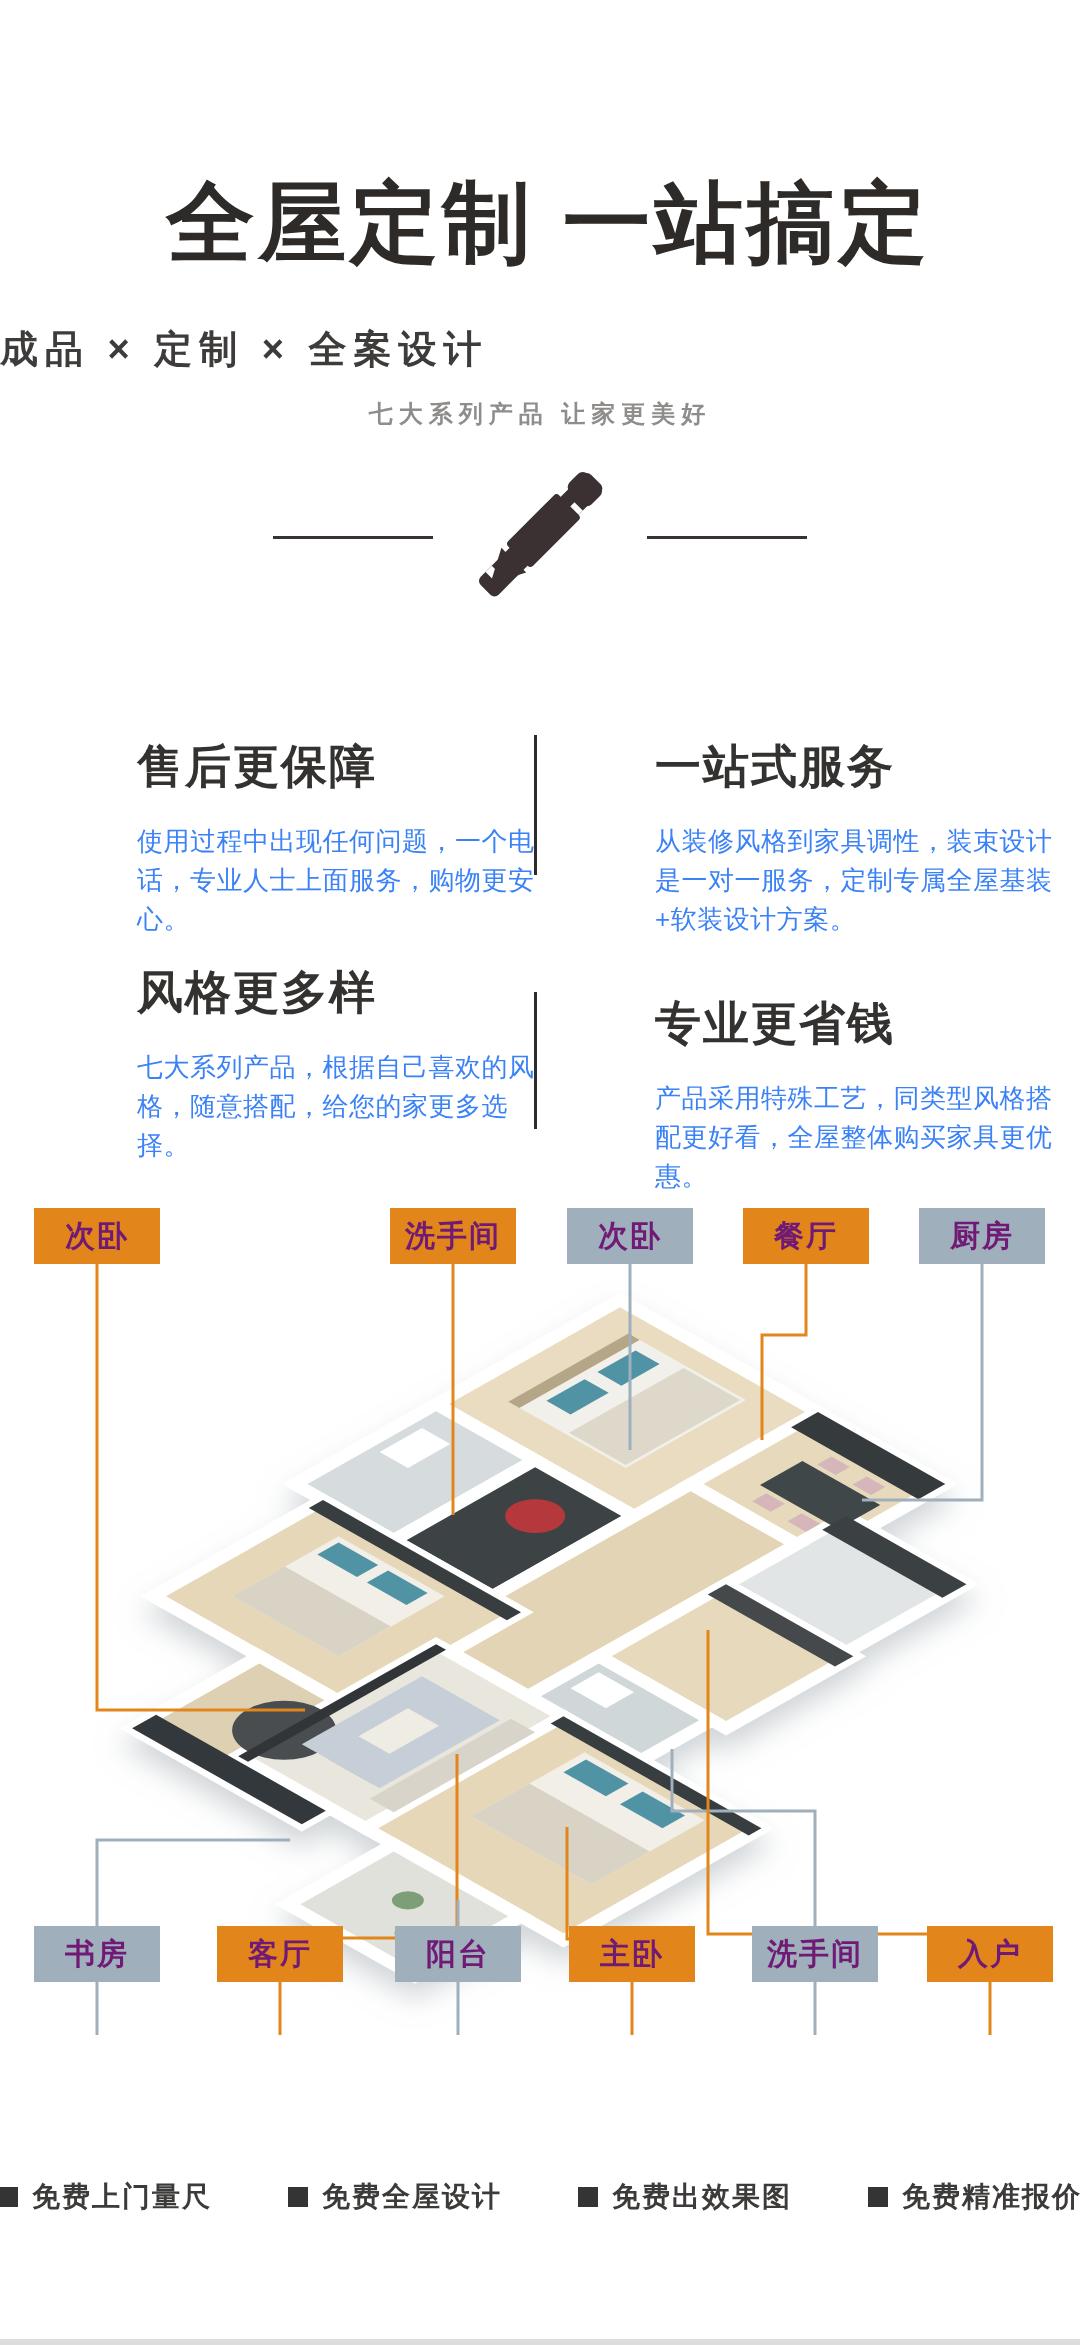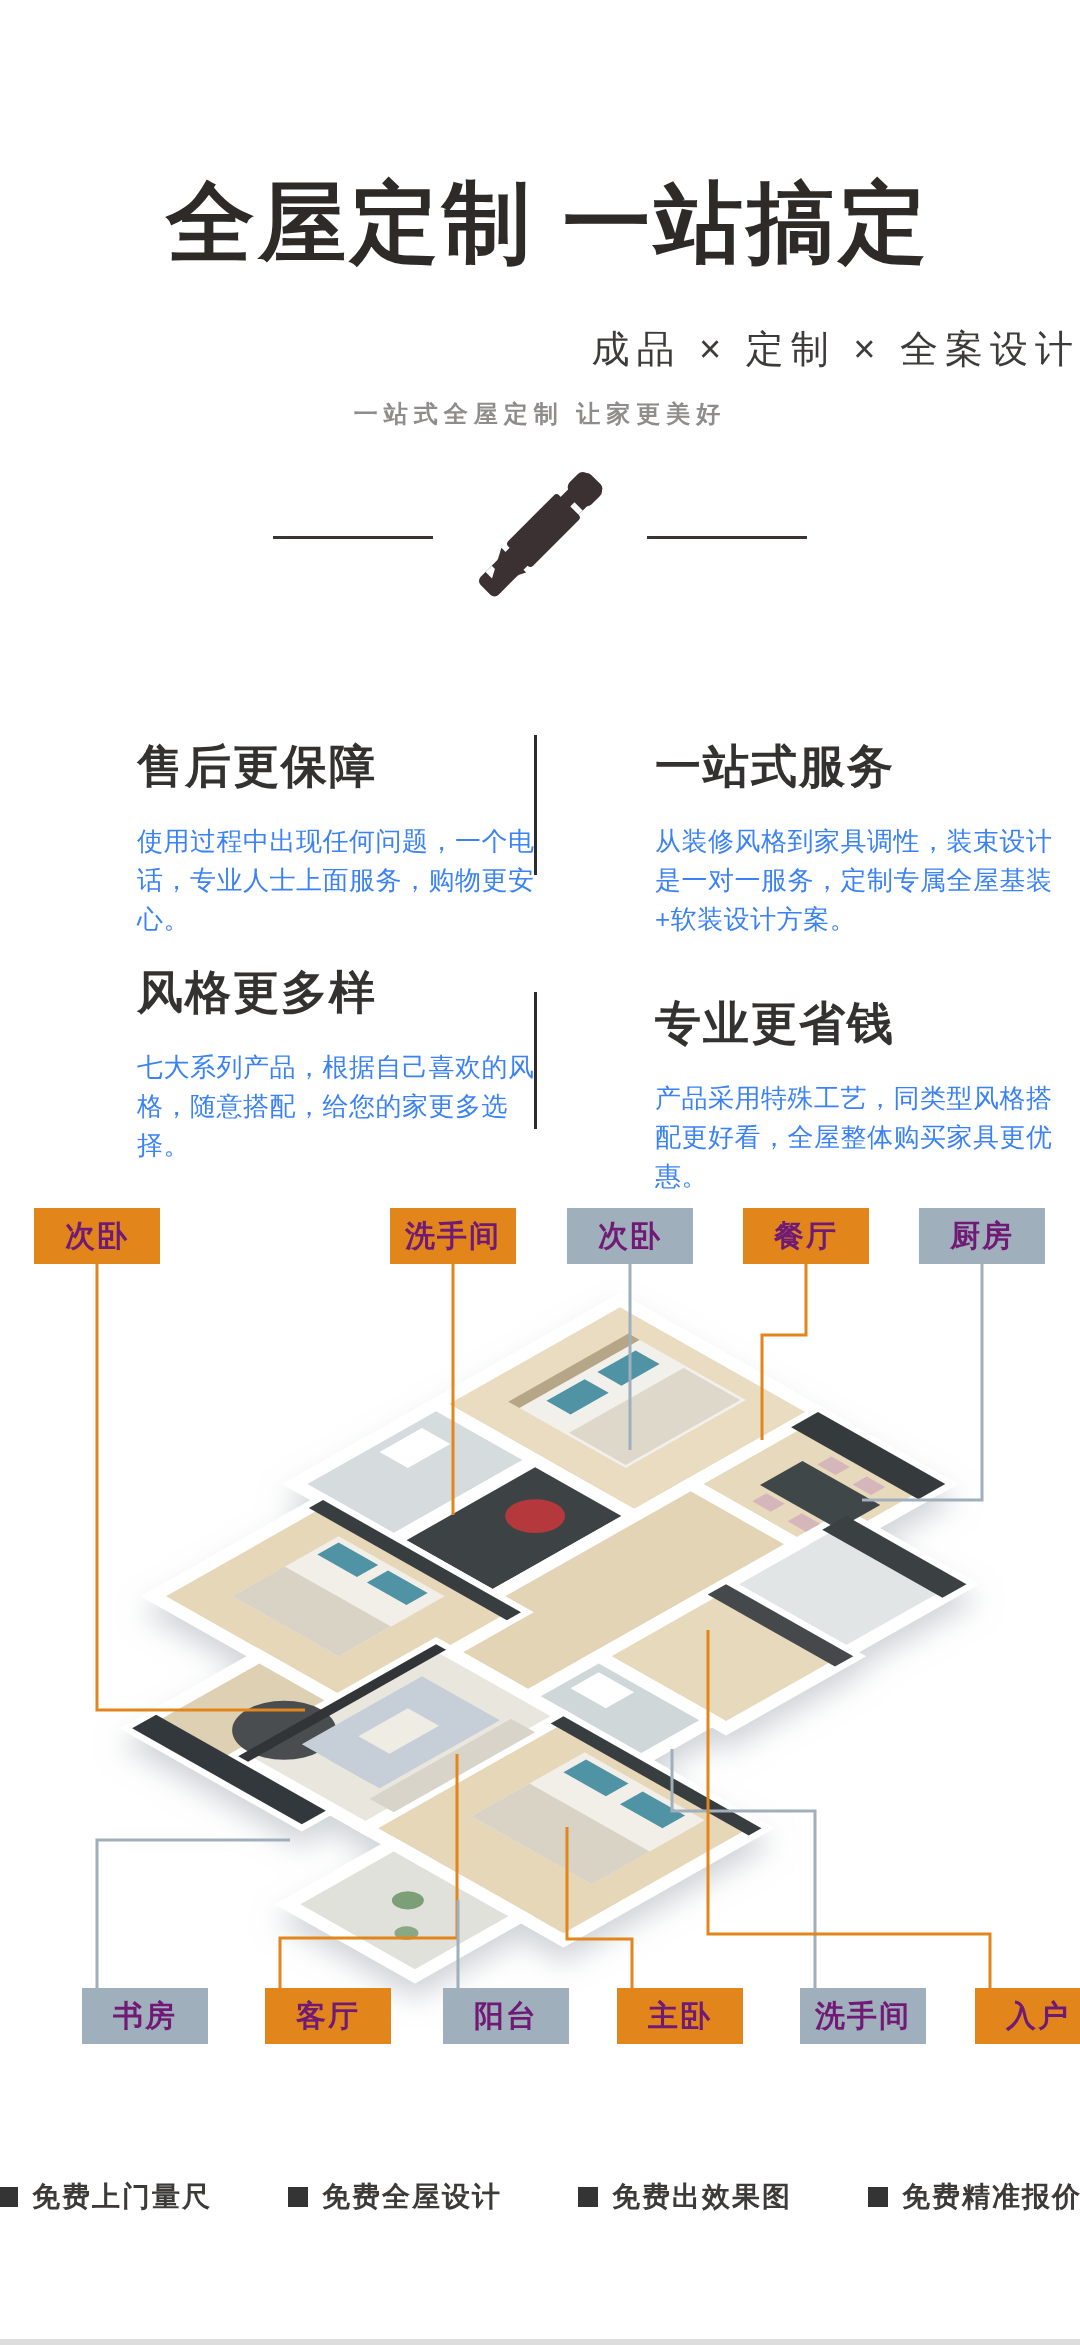--- a/index.html
+++ b/index.html
@@ -11,22 +11,22 @@
     position:relative;width:1080px;height:2345px;margin:0 auto;
     background:#ffffff;overflow:hidden;
     font-family:"Liberation Sans","DejaVu Sans",sans-serif;
   }
   
   .title{
     position:absolute;top:164px;left:0;right:0;text-align:center;
     font-size:88px;font-weight:800;color:#2d2a27;letter-spacing:4px;white-space:nowrap;padding-left:17px;
   }
   .subtitle{
-    position:absolute;top:324px;left:0;right:0;text-align:right;
-    font-size:38px;font-weight:400;color:#3e3c3a;letter-spacing:7px;white-space:nowrap;
+    position:absolute;top:324px;left:0;right:0;text-align:left;
+    font-size:38px;font-weight:700;color:#3e3c3a;letter-spacing:7px;white-space:nowrap;
   }
   .tagline{
     position:absolute;top:398px;left:0;right:0;text-align:center;
     font-size:24px;font-weight:600;color:#8f8d8b;letter-spacing:6px;white-space:nowrap;
   }
   .hr-flank{position:absolute;top:536px;width:160px;height:3px;background:#3a3334;}
   .hr-left{left:273px;}
   .hr-right{left:647px;}
   .logo-icon{position:absolute;top:448px;left:462px;width:156px;height:172px;}
   
@@ -46,42 +46,42 @@
   .vd2{top:992px;height:137px;}
   
   .plan-svg{position:absolute;left:0;top:1200px;width:1080px;height:1145px;}
   .room-label{
     position:absolute;width:126px;height:56px;line-height:56px;text-align:center;
     color:#701a75;font-size:30px;font-weight:600;letter-spacing:2px;
   }
   .room-label[data-variant="orange"]{background:var(--orange);}
   .room-label[data-variant="gray"]{background:var(--gray);}
   .lt{top:1208px;}
-  .lb{top:1988px;margin-left:48px;}
+  .lb{top:1926px;}
   .ln{fill:none;stroke-width:3px;}
   .ln-o{stroke:var(--orange);}
   .ln-g{stroke:var(--gray);}
   
   .footer{
     position:absolute;top:2178px;left:0;right:0;
     display:flex;justify-content:center;gap:76px;
   }
   .fitem{display:flex;align-items:center;}
   .sq{width:20px;height:20px;background:#343434;margin-right:14px;flex:0 0 auto;}
   .ftext{font-size:28px;font-weight:700;color:#3d3b39;letter-spacing:2px;white-space:nowrap;}
   .bottombar{position:absolute;left:0;right:0;bottom:0;height:6px;background:#dddddd;}
 </style>
 </head>
 <body>
 
 <div class="page">
 
   <div class="title">全屋定制 一站搞定</div>
   <div class="subtitle">成品 × 定制 × 全案设计</div>
-  <div class="tagline">一站式全屋定制 让家更美好</div>
+  <div class="tagline">七大系列产品 让家更美好</div>
 
   <div class="hr-flank hr-left"></div>
   <div class="hr-flank hr-right"></div>
 
   <div class="logo-icon">
     <svg width="156" height="172" viewBox="0 0 160 160" xmlns="http://www.w3.org/2000/svg">
       <g fill="#3b3133">
 
         <g transform="rotate(-45 80 80)">
           <rect x="0" y="68" width="54" height="26" rx="6"></rect>

